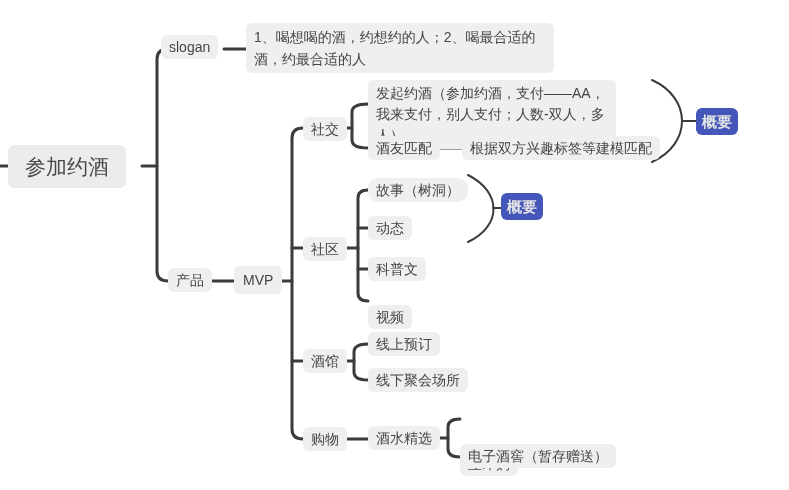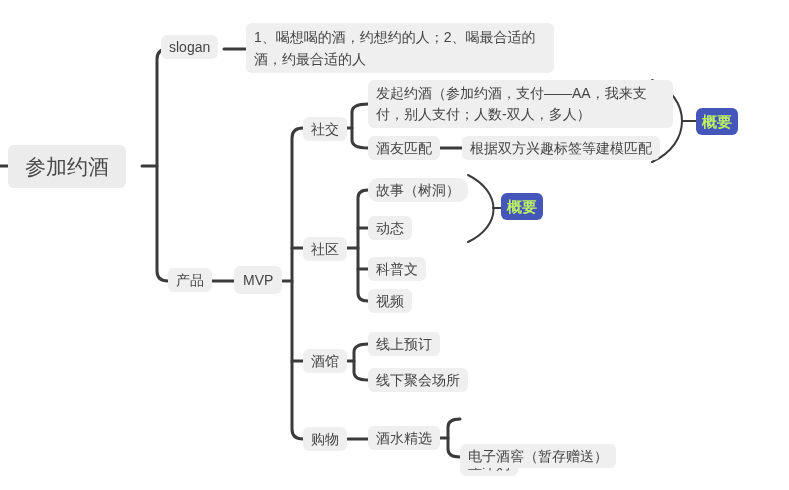--- a/index.html
+++ b/index.html
@@ -12,21 +12,21 @@
     position:absolute;background:#efefef;border-radius:6px;color:#454545;
     font-size:14px;line-height:16px;padding:4px 8px;white-space:nowrap;
     box-sizing:border-box;
   }
   .root{
     font-size:21px;line-height:25px;padding:9px 17px;color:#4a4a4a;background:#ececec;
   }
   .note{white-space:normal;line-height:22px;padding:3px 8px;}
   .note2{white-space:normal;line-height:21px;padding:3px 8px;}
   .badge{
-    position:absolute;background:#4456ba;color:#bef264;border-radius:6px;
+    position:absolute;background:#4456ba;color:#e5e5e5;border-radius:6px;
     font-size:15px;font-weight:bold;line-height:17px;padding:5px 6px;white-space:nowrap;
   }
 </style>
 </head>
 <body>
 
 <div class="canvas">
 
   <svg class="wires" width="789" height="490" viewBox="0 0 789 490" fill="none" stroke="#3b3b3b" stroke-width="3" stroke-linecap="round" stroke-linejoin="round">
 
@@ -68,30 +68,30 @@
 
   <div class="node root" style="left:8px;top:145px;">参加约酒</div>
 
   <div class="node" style="left:161px;top:35px;">slogan</div>
   <div class="node note" style="left:246px;top:23px;width:308px;">1、喝想喝的酒，约想约的人；2、喝最合适的酒，约最合适的人</div>
 
   <div class="node" style="left:168px;top:268px;">产品</div>
   <div class="node" style="left:234px;top:266px;padding:6px 9px;">MVP</div>
 
   <div class="node" style="left:303px;top:117px;">社交</div>
-  <div class="node note2" style="left:368px;top:80px;width:305px;">发起约酒（参加约酒，支付——AA，我来支付，别人支付；人数-双人，多人）</div>
+  <div class="node note2" style="left:368px;top:80px;width:248px;">发起约酒（参加约酒，支付——AA，我来支付，别人支付；人数-双人，多人）</div>
   <div class="node" style="left:368px;top:136px;border-radius:6px;">酒友匹配</div>
   <div class="node" style="left:462px;top:136px;">根据双方兴趣标签等建模匹配</div>
   <div class="badge" style="left:696px;top:108px;">概要</div>
 
   <div class="node" style="left:303px;top:237px;text-align:right;">社区</div>
   <div class="node" style="left:368px;top:178px;border-radius:10px;">故事（树洞）</div>
   <div class="node" style="left:368px;top:216px;">动态</div>
   <div class="node" style="left:368px;top:257px;">科普文</div>
-  <div class="node" style="left:368px;top:289px;">视频</div>
+  <div class="node" style="left:368px;top:305px;">视频</div>
   <div class="badge" style="left:501px;top:193px;">概要</div>
 
   <div class="node" style="left:303px;top:349px;">酒馆</div>
   <div class="node" style="left:368px;top:332px;">线上预订</div>
   <div class="node" style="left:368px;top:368px;">线下聚会场所</div>
 
   <div class="node" style="left:303px;top:427px;">购物</div>
   <div class="node" style="left:368px;top:426px;">酒水精选</div>
   <div class="node" style="left:460px;top:420px;margin-top:32px;">立即购</div>
   <div class="node" style="left:460px;top:444px;">电子酒窖（暂存赠送）</div>

